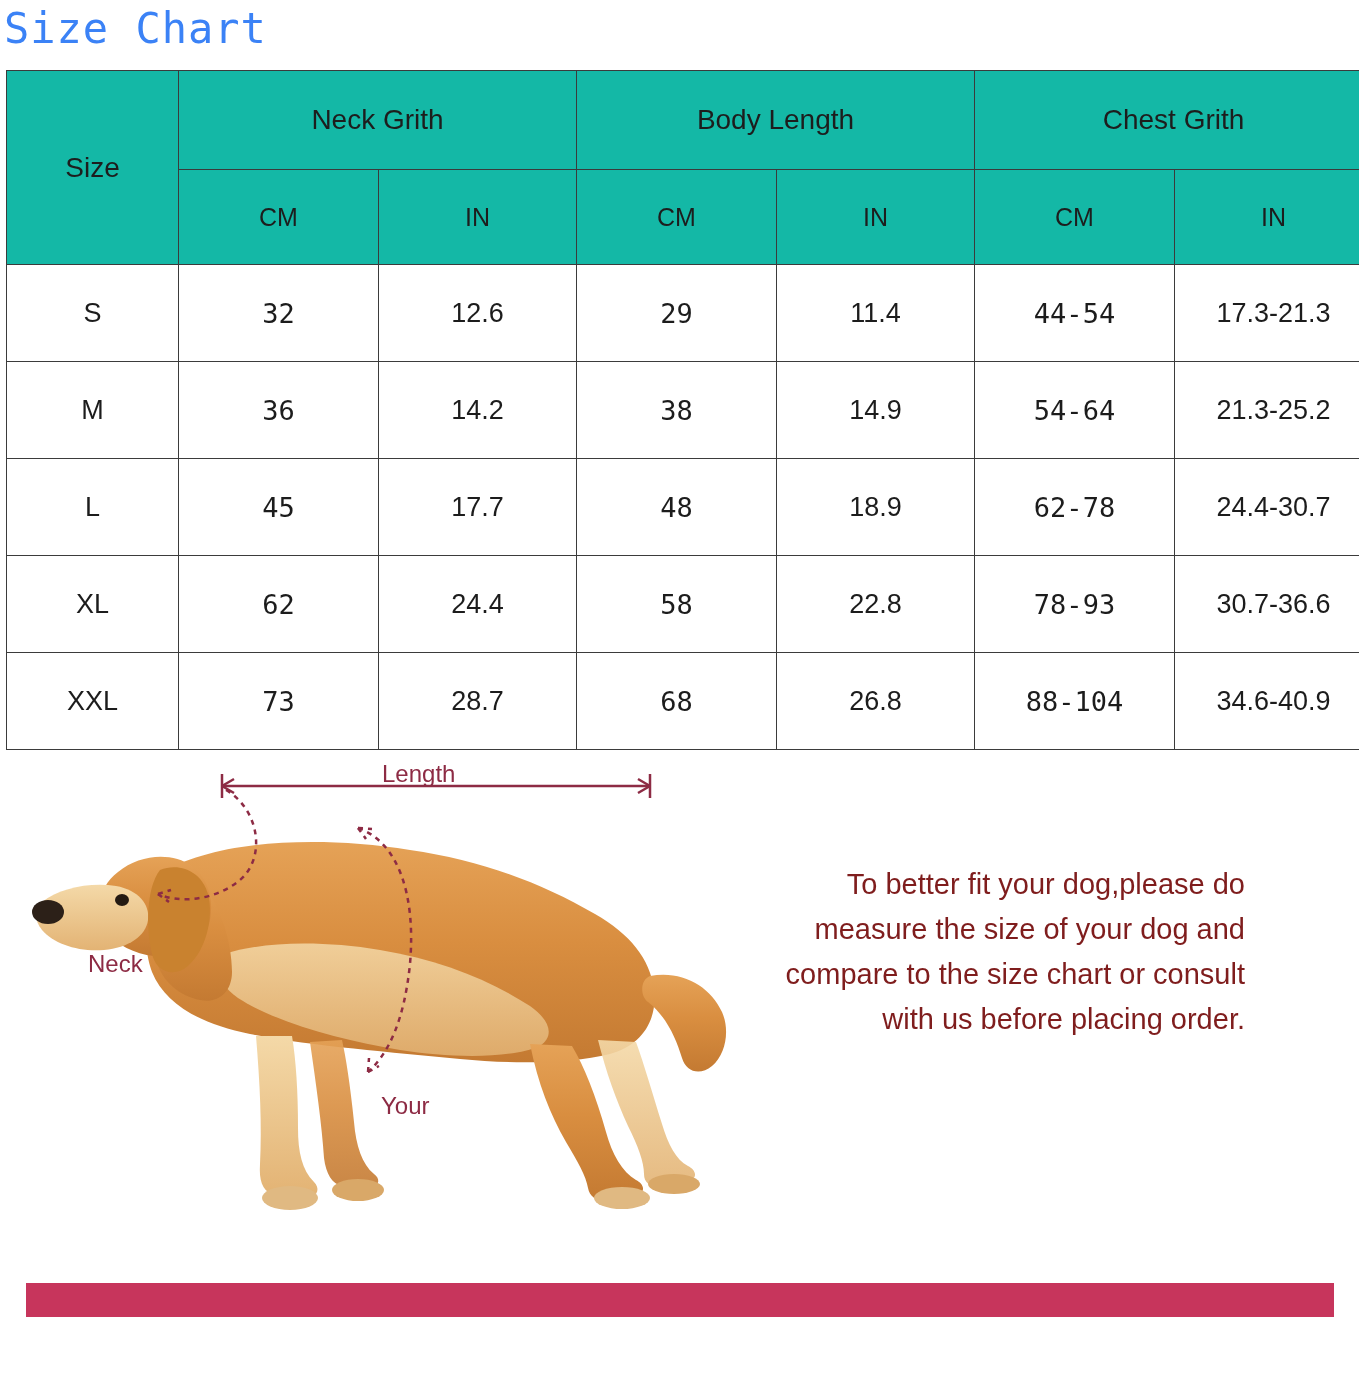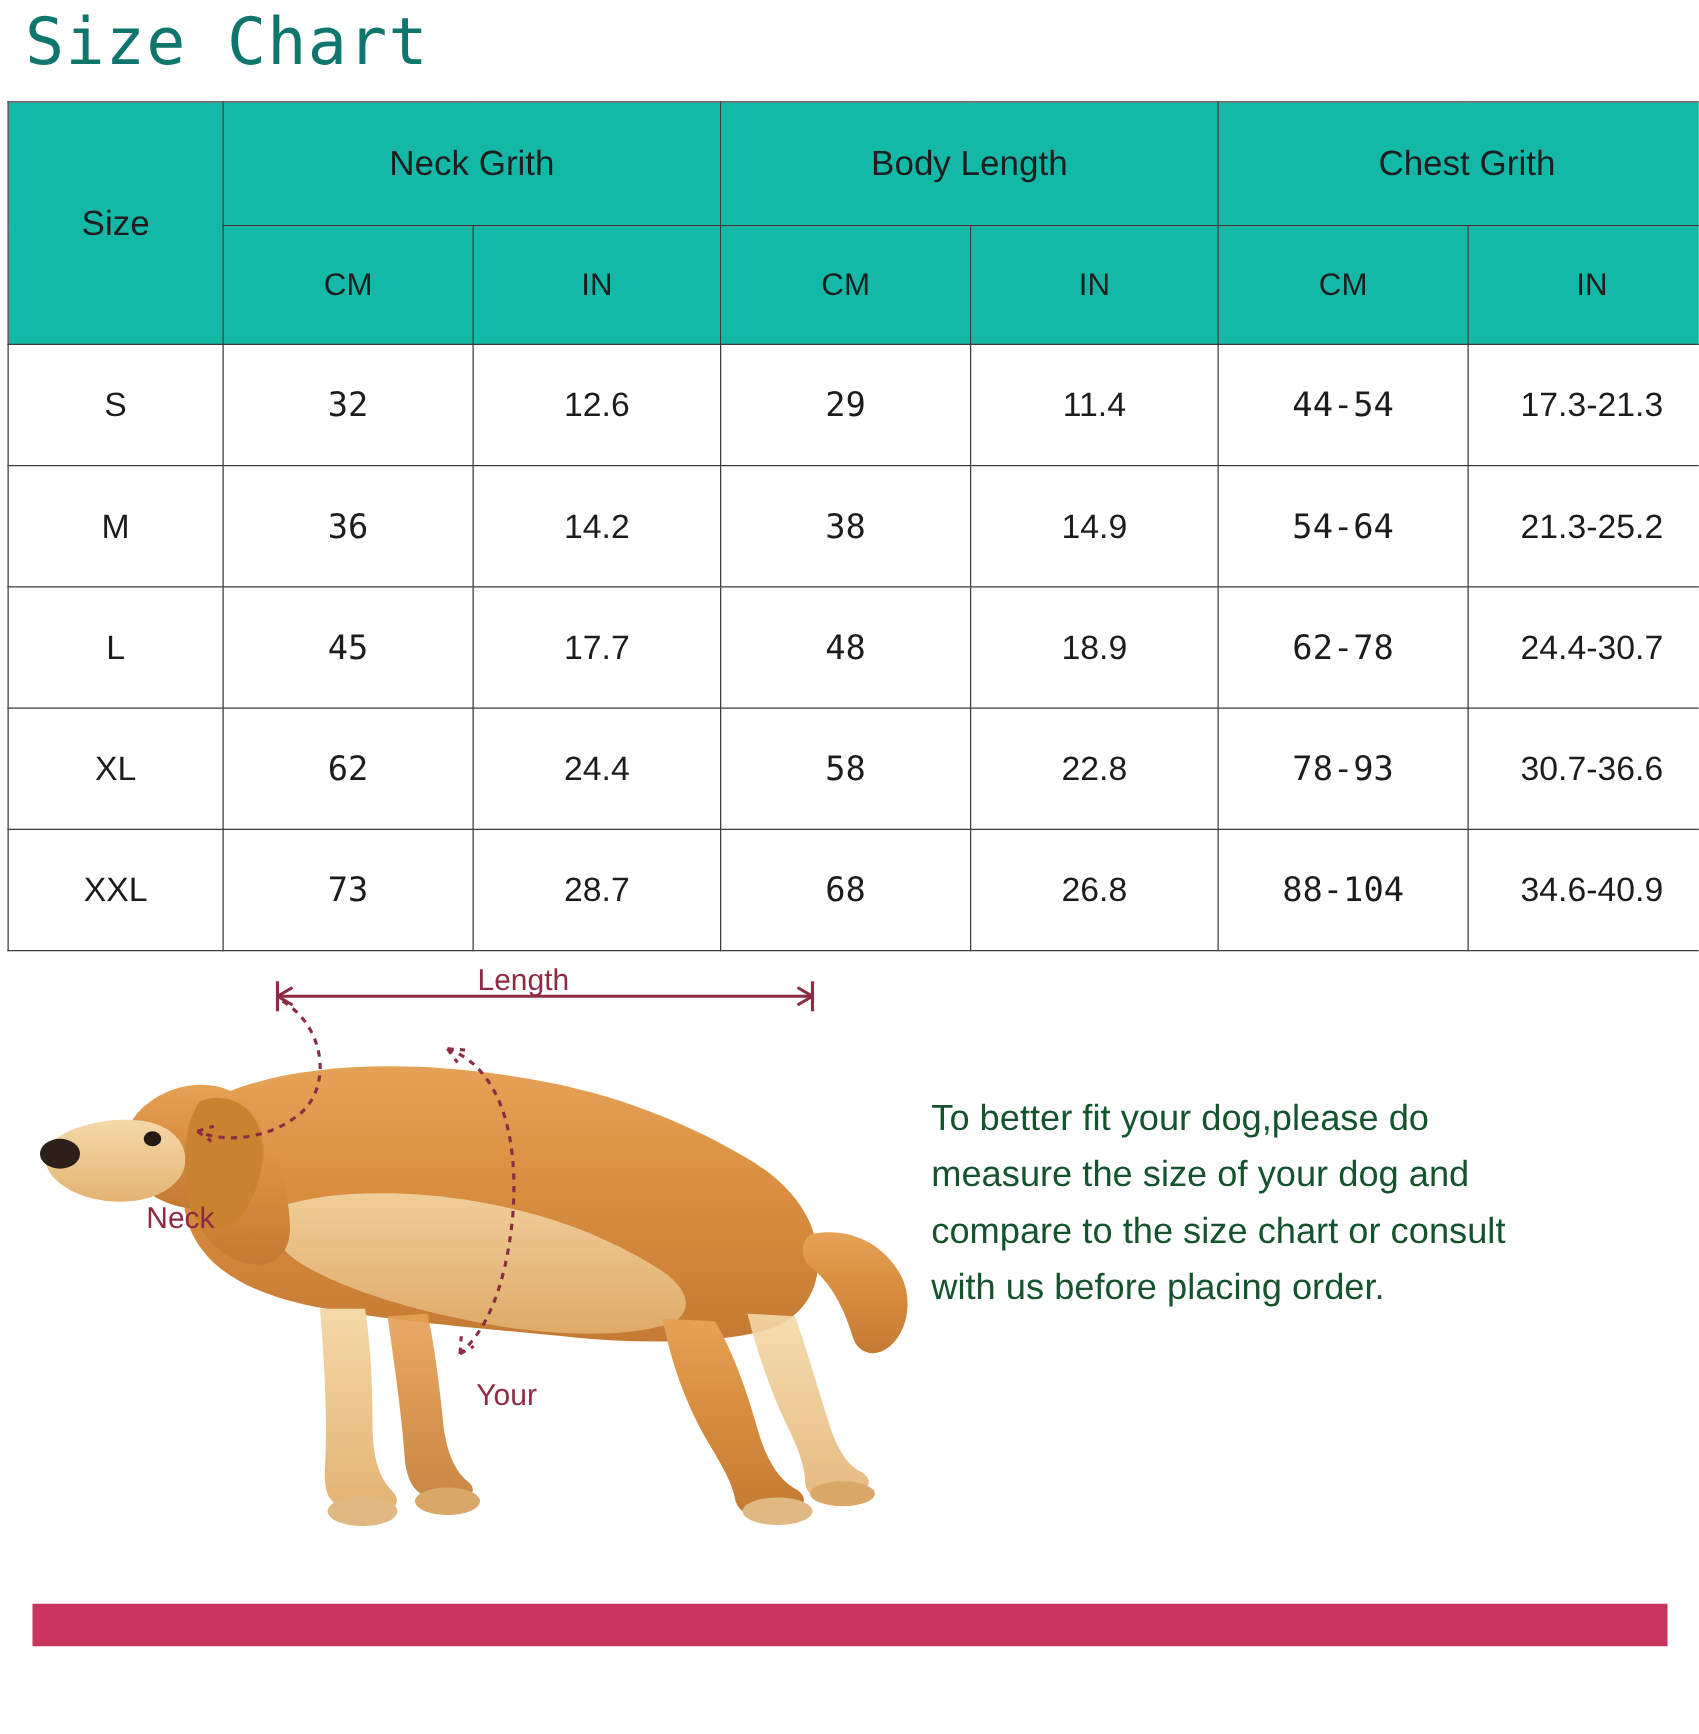--- a/index.html
+++ b/index.html
@@ -12,24 +12,24 @@
     height: 1387px;
     font-family: "Liberation Sans", sans-serif;
     color: #111111;
     position: relative;
     overflow: hidden;
   }
 
   
   .page-title {
     font-family: "DejaVu Sans Mono", monospace;
-    font-size: 52px;
+    font-size: 42px;
     letter-spacing: 1px;
-    color: #0f766e;
-    padding: 6px 0 0 20px;
+    color: #3b82f6;
+    padding: 6px 0 0 4px;
     line-height: 1.1;
   }
 
   
   .table-wrap {
     margin: 18px 6px 0 6px;
   }
   table.size-chart {
     width: 1347px;
     border-collapse: collapse;
@@ -94,31 +94,32 @@
     width: 720px;
     height: 465px;
   }
   .measure-label {
     position: absolute;
     color: #8d2b44;
     font-size: 24px;
     font-family: "Liberation Sans", sans-serif;
   }
   .lbl-length { left: 382px; top: 6px; }
-  .lbl-neck   { left: 88px;  top: 196px; margin-left: 29px; }
+  .lbl-neck   { left: 88px;  top: 196px; }
   .lbl-chest  { left: 381px; top: 338px; }
 
   .note-text {
     position: absolute;
     left: 745px;
     top: 108px;
     width: 500px;
     font-size: 29px;
     line-height: 1.55;
-    color: #14532d;
+    color: #7f1d1d;
+    text-align: right;
   }
 
   
   .banner {
     position: absolute;
     left: 26px;
     top: 1283px;
     width: 1308px;
     background: #c7355c;
     color: #ffffff;

